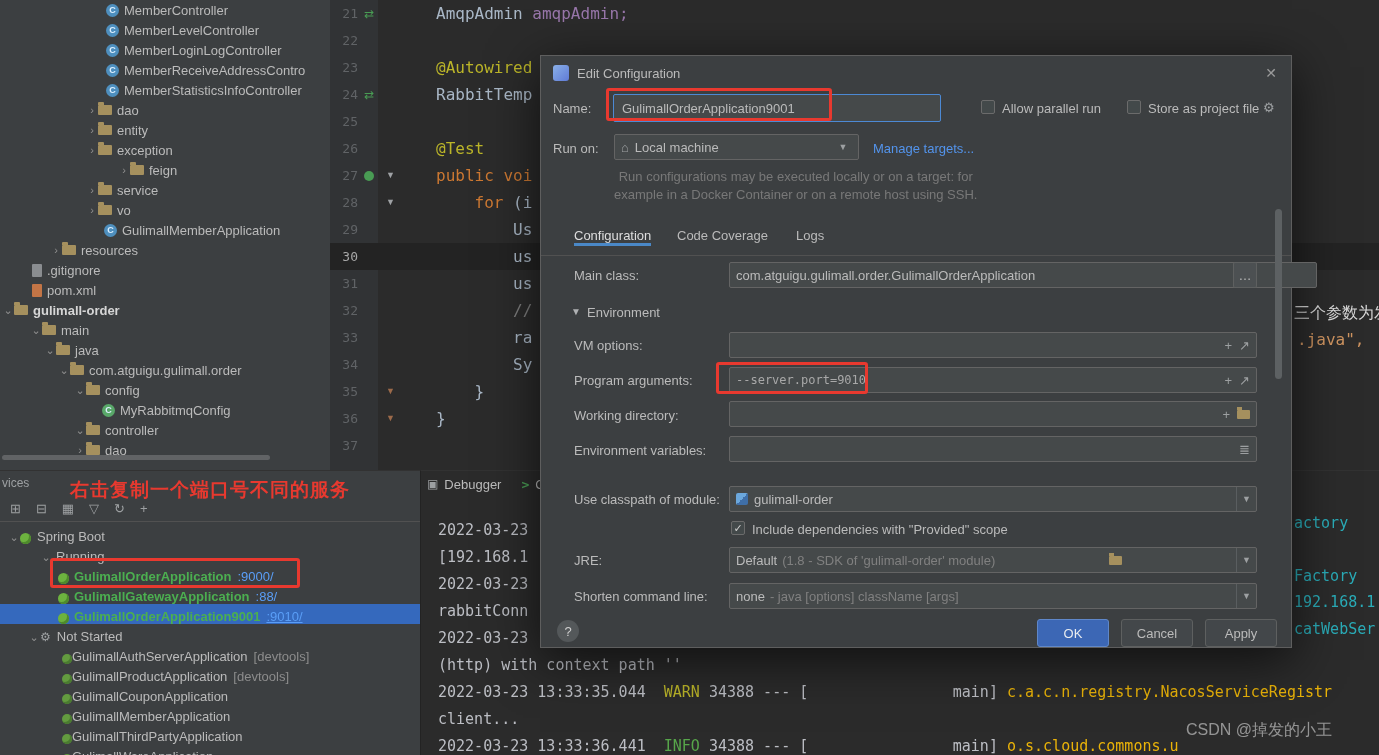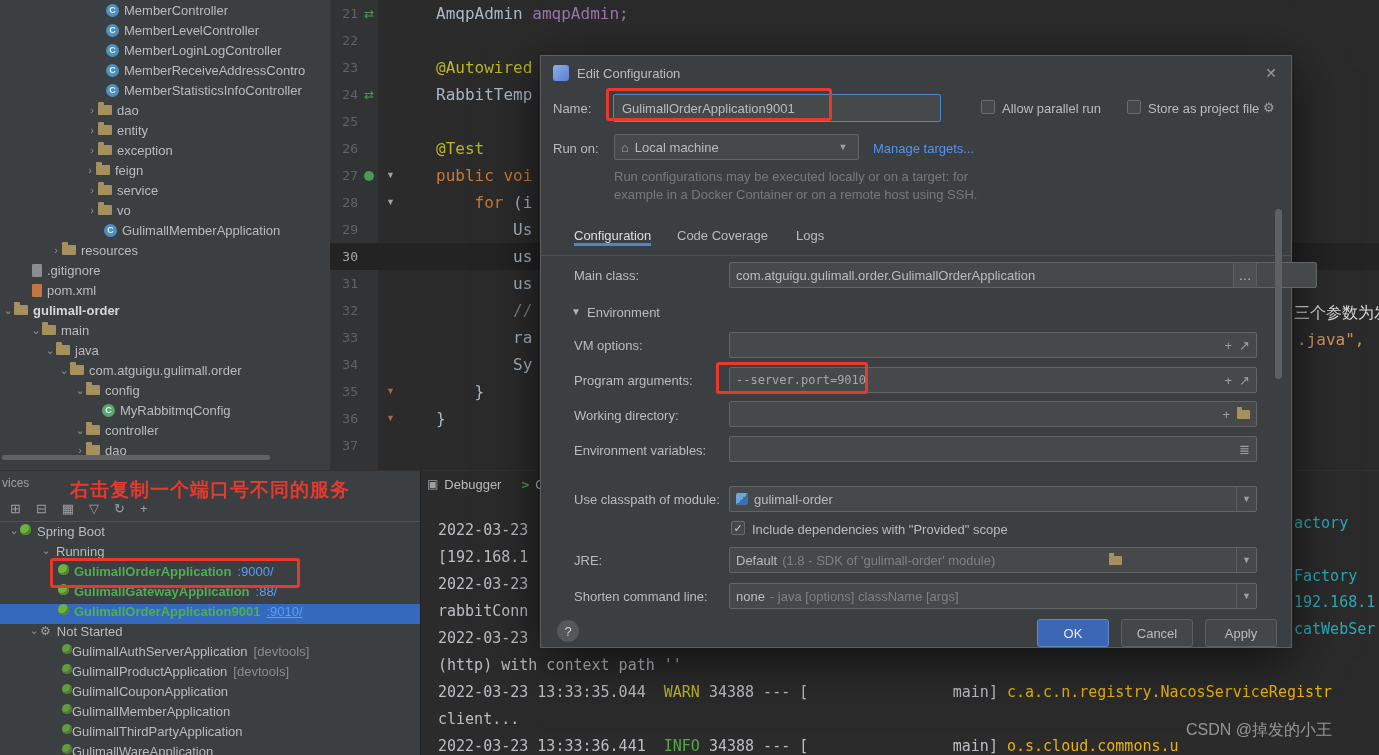--- a/index.html
+++ b/index.html
@@ -42,21 +42,21 @@
   .ed-frag { position:absolute; white-space:pre; font:16px "DejaVu Sans Mono",monospace; }
 
   
   #services-panel { position:absolute; left:0; top:470px; width:420px; height:285px; background:#3c3f41;
                     border-top:1px solid #323232; overflow:hidden; }
   .svc-tabrow { height:24px; display:flex; align-items:center; padding-left:2px; color:#9da0a2; font-size:12px; }
   .svc-toolbar { height:27px; display:flex; align-items:center; gap:15px; padding-left:10px; color:#9da0a2;
                  font-size:13px; border-bottom:1px solid #515151; }
   .svc-toolbar span { cursor:default; }
   .svc-tree { padding-top:2px; }
-  .svc-row { height:20px; display:flex; align-items:flex-start; white-space:nowrap; font-size:13px; color:#bbbbbb; }
+  .svc-row { height:20px; display:flex; align-items:flex-end; white-space:nowrap; font-size:13px; color:#bbbbbb; }
   .svc-row.selected { background:#3569bd; }
   .svc-app { font-weight:bold; color:#4caf50; margin-left:5px; }
   .svc-port { color:#5a9ef7; margin-left:6px; }
   .svc-port.u { text-decoration:underline; }
   .svc-suffix { color:#8c8c8c; margin-left:6px; }
   .svc-boot { flex:0 0 auto; width:11px; height:11px; border-radius:50%; background:#6db33f; box-shadow:inset -2px -2px 0 #4e8a2c; }
   .svc-boot.dim { opacity:.8; width:10px; height:10px; }
   .svc-wrench { color:#9da0a2; font-size:12px; }
 
   
@@ -70,21 +70,21 @@
   .lvl-warn { color:#bbb529; } .lvl-info { color:#57a64a; } .logger { color:#eab308; }
   .frag { position:absolute; white-space:pre; font:15px "DejaVu Sans Mono",monospace; color:#2aacb8; }
 
   
   #dialog { position:absolute; left:540px; top:55px; width:752px; height:593px; background:#3c3f41;
             border:1px solid #5e5e5e; box-shadow:0 12px 48px rgba(0,0,0,.65); z-index:20; }
   .dlg-titlebar { position:absolute; left:0; top:0; right:0; height:34px; display:flex; align-items:center;
                   padding-left:12px; color:#bbbbbb;text-align:center; }
   .dlg-appico { width:16px; height:16px; border-radius:3px; background:linear-gradient(135deg,#8ab0e8,#5f7bd6); margin-right:8px; }
   .dlg-close { position:absolute; right:14px; top:9px; color:#9b9b9b; font-size:14px; cursor:pointer; }
-  .lab { position:absolute; color:#bbbbbb; }
+  .lab { position:absolute; color:#bbbbbb;text-align:center; }
   .gray { color:#787878; }
   .fld { position:absolute; height:26px; background:#45494a; border:1px solid #646464; border-radius:2px;
          display:flex; align-items:center; padding:0 6px; color:#bbbbbb; overflow:hidden; }
   .fld .fr { margin-left:auto; display:flex; align-items:center; gap:7px; color:#9da0a2; }
   .fld .dd { margin-left:auto; width:20px; align-self:stretch; display:flex; align-items:center; justify-content:center;
              border-left:1px solid #5a5e60; color:#9da0a2; margin-right:-6px; font-size:9px; }
   .fld .dd-noline { margin-left:0; width:18px; color:#9da0a2; font-size:9px; text-align:center; }
   .name-input { position:absolute; left:72px; top:38px; width:328px; height:28px; background:#45494a;
                 border:1px solid #4c89d4; border-radius:2px; color:#bbbbbb; padding:0 8px; font:13px "Liberation Sans",sans-serif; outline:none; }
   .cb { position:absolute; width:14px; height:14px; background:#43494a; border:1px solid #6b6b6b; border-radius:2px;
@@ -149,21 +149,21 @@
     <div class="tree-row" style="padding-left:86px">
         <span class="chev r"></span>
         <span class="ico-folder"></span>
         <span class="lbl">entity</span>
       </div>
     <div class="tree-row" style="padding-left:86px">
         <span class="chev r"></span>
         <span class="ico-folder"></span>
         <span class="lbl">exception</span>
       </div>
-    <div class="tree-row" style="padding-left:84px">
+    <div class="tree-row" style="padding-left:118px">
         <span class="chev r"></span>
         <span class="ico-folder"></span>
         <span class="lbl">feign</span>
       </div>
     <div class="tree-row" style="padding-left:86px">
         <span class="chev r"></span>
         <span class="ico-folder"></span>
         <span class="lbl">service</span>
       </div>
     <div class="tree-row" style="padding-left:86px">

